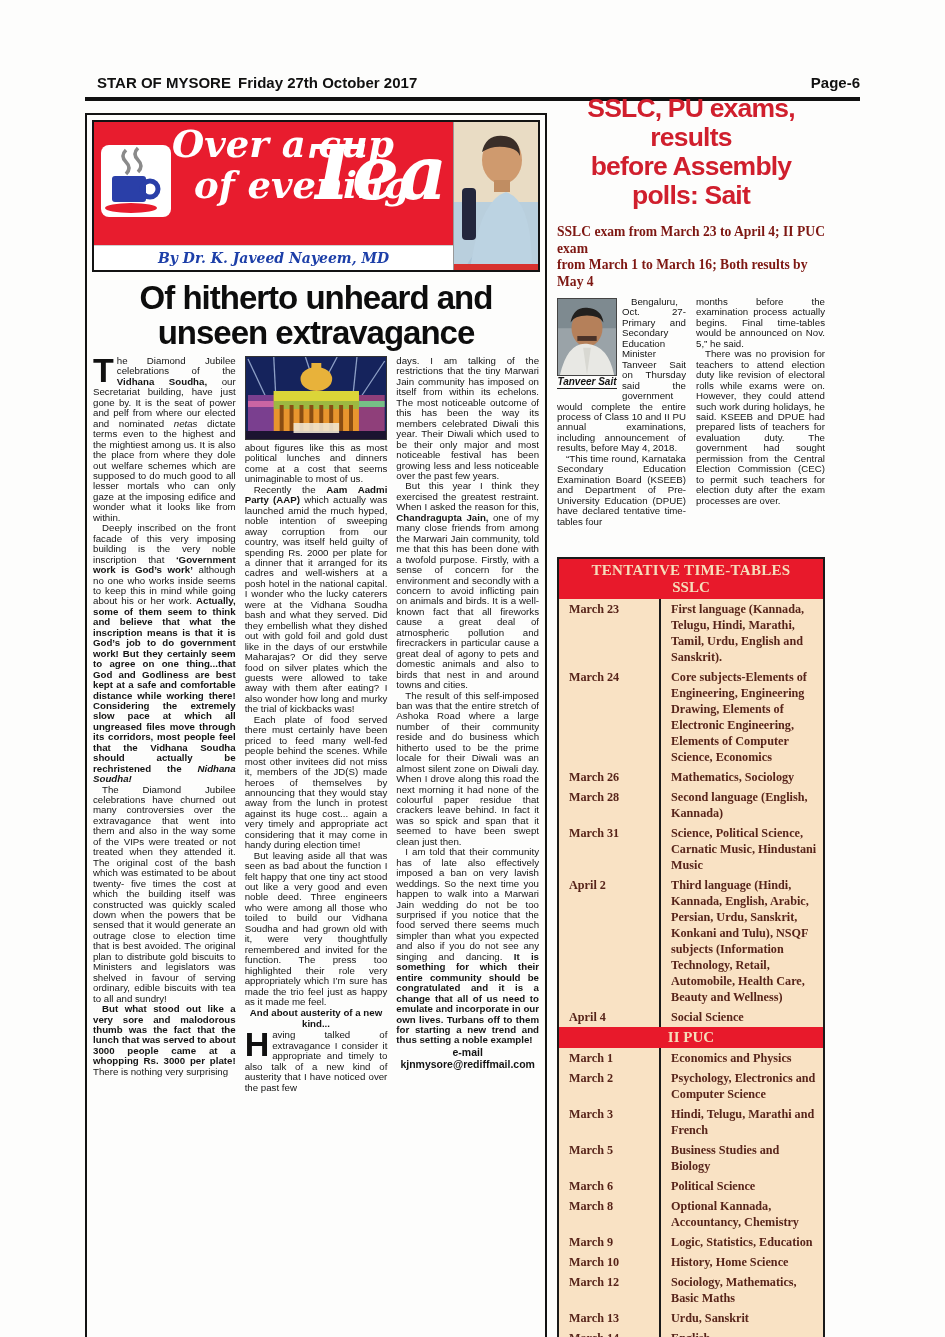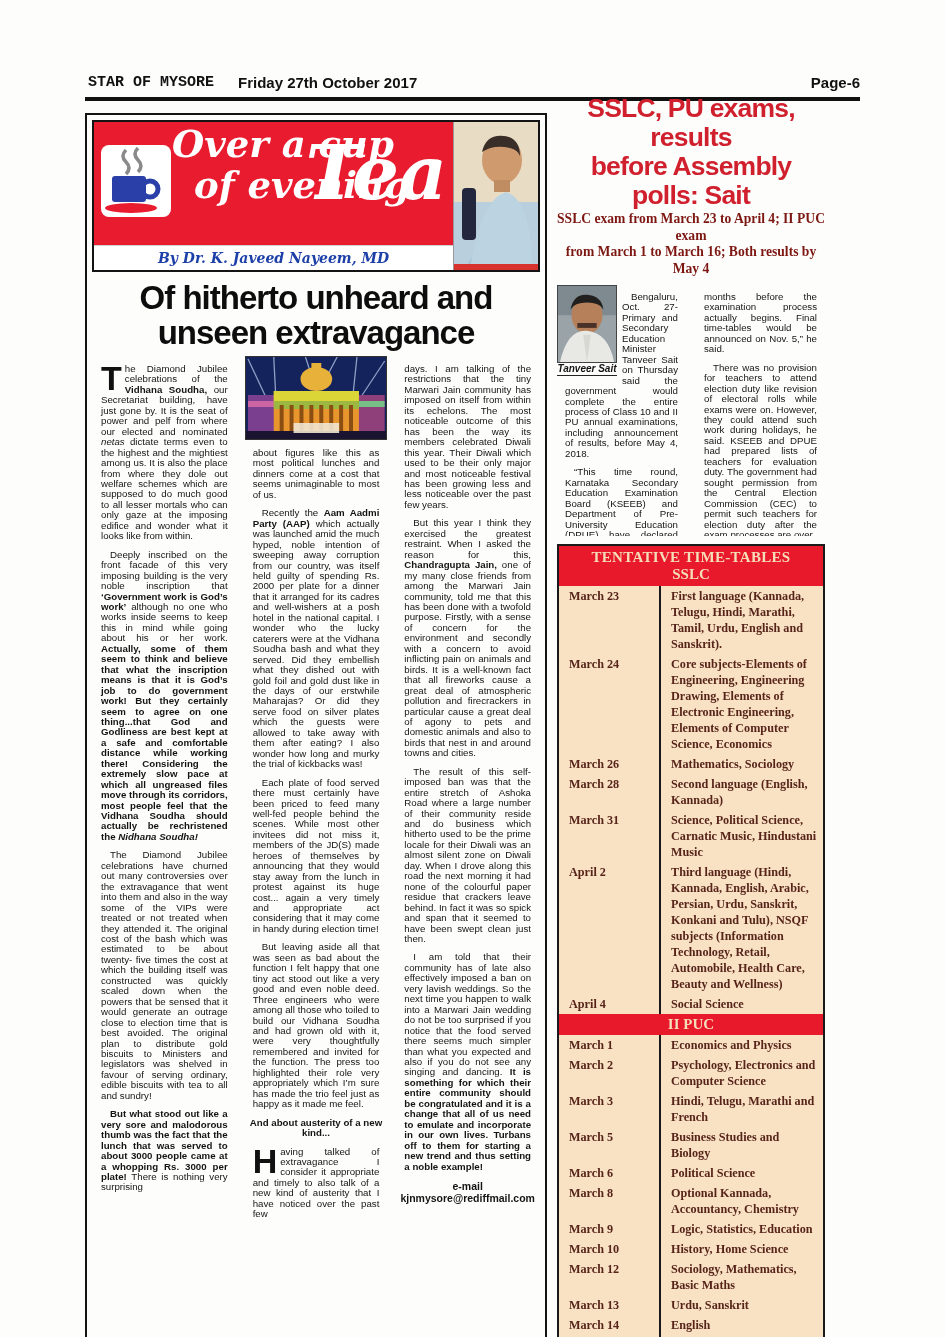--- a/index.html
+++ b/index.html
@@ -2,21 +2,21 @@
 <html><head>
 <meta charset="utf-8">
 <style>
   html,body{margin:0;padding:0;background:#e9e9e9;}
   .page{position:relative;width:945px;height:1337px;background:#fdfdfc;margin:0 auto;
         font-family:"Liberation Sans",sans-serif;color:#1a1a1a;overflow:hidden;}
 
   
   .pg-header{position:absolute;left:85px;top:74px;width:775px;height:22px;
              font-weight:bold;font-size:15px;color:#111;}
-  .pg-header .paper{position:absolute;left:3px;top:0;font-family:Liberation Mono, monospace;}
+  .pg-header .paper{position:absolute;left:12px;top:0;}
   .pg-header .date{position:absolute;left:153px;top:0;}
   .pg-header .pageno{position:absolute;right:0;top:0;}
   .pg-rule{position:absolute;left:85px;top:97px;width:775px;height:4px;background:#111;}
 
   
   .left-box{position:absolute;left:85px;top:113px;width:462px;height:1277px;
             border:2px solid #131313;border-bottom-width:4px;background:#fdfdfc;box-sizing:border-box;}
 
   
   .masthead{margin:5px;border:2px solid #131313;height:152px;display:flex;box-sizing:border-box;}
@@ -35,34 +35,34 @@
   .mast-photo svg{display:block;width:100%;height:100%;}
   .cup-icon{position:absolute;left:6px;bottom:28px;width:72px;height:74px;}
 
   
   .headline{margin-top:8px;text-align:center;font-weight:bold;font-size:33px;line-height:35px;
             letter-spacing:-1px;color:#0d0d0d;}
 
   
   .cols{display:flex;gap:9px;padding:6px 6px 0 6px;height:962px;overflow:hidden;}
   .col{width:144px;text-align:justify;font-size:9.7px;line-height:10.45px;color:#141414;}
-  .para{margin:8px;text-indent:9px;}
+  .para{margin:0;text-indent:9px;}
   .para.noindent{text-indent:0;}
   .dropcap{float:left;font-size:34px;line-height:27px;font-weight:bold;padding:1px 3px 0 0;
            text-indent:0;color:#111;}
   .subhead{margin:1px 0;text-align:center;font-weight:bold;text-indent:0;}
   .centerline{margin:0;text-align:center;font-weight:bold;text-indent:0;font-size:10.5px;line-height:12px;}
   .story-img{width:100%;height:84px;border:1px solid #333;box-sizing:border-box;margin-bottom:3px;}
   .story-img svg{display:block;width:100%;height:100%;}
 
   
   .right-art{position:absolute;left:557px;top:94px;width:268px;}
   .r-headline{color:#d01f2d;font-weight:bold;font-size:26.5px;line-height:29px;
               letter-spacing:-0.8px;text-align:center;}
-  .r-subhead{margin-top:1px;text-align:center;font-family:"Liberation Serif",serif;font-weight:bold;
+  .r-subhead{margin-top:14px;text-align:left;font-family:"Liberation Serif",serif;font-weight:bold;
              font-size:13.6px;line-height:16.5px;color:#7d1712;}
   .r-body{margin-top:7px;display:flex;gap:10px;height:252px;overflow:hidden;}
   .rcol{width:146px;text-align:justify;font-size:9.7px;line-height:10.45px;color:#141414;}
   .photo-float{float:left;width:60px;margin:1px 5px 2px 0;}
   .photo-float .ph{width:60px;height:78px;border:1px solid #444;box-sizing:border-box;}
   .photo-float .ph svg{display:block;width:100%;height:100%;}
   .photo-cap{font-weight:bold;font-style:italic;font-size:10px;text-align:center;
              border-bottom:1.5px solid #222;padding:1px 0;}
 
   

